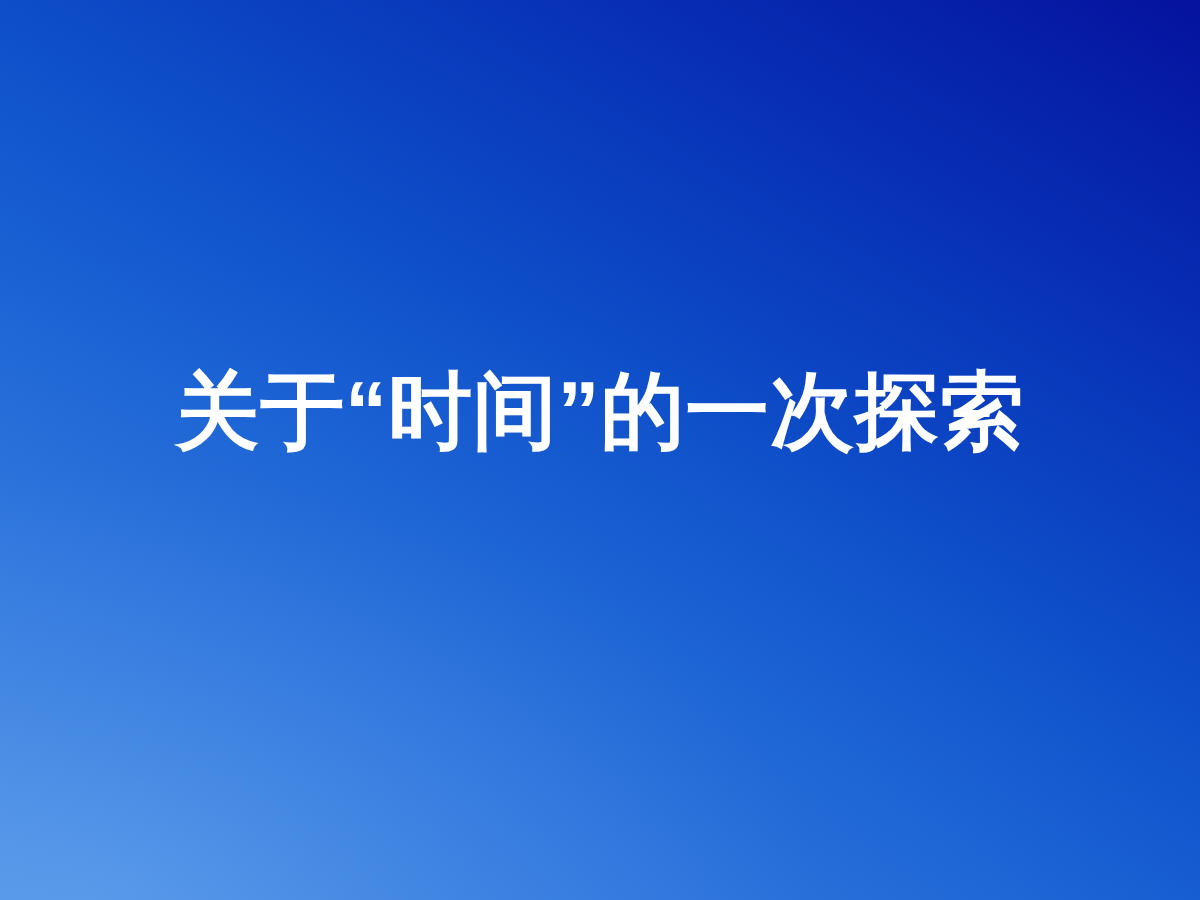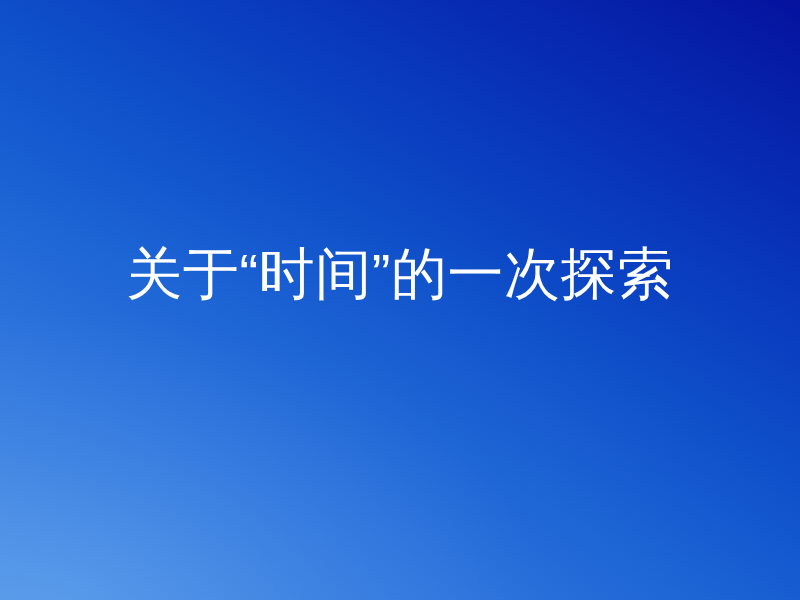--- a/index.html
+++ b/index.html
@@ -65,21 +65,21 @@
     align-items: center;
     justify-content: center;
     pointer-events: none;
   }
 
   .slide-title {
     margin: 0;
     color: #ffffff;
     font-family: "Liberation Sans", "DejaVu Sans", sans-serif;
     font-size: 56px;
-    font-weight: 400;
+    font-weight: 700;
     line-height: 1.08;
     letter-spacing: 0.01em;
     white-space: nowrap;
     text-align: right;
     -webkit-font-smoothing: antialiased;
   }
 </style>
 </head>
 <body>
 

